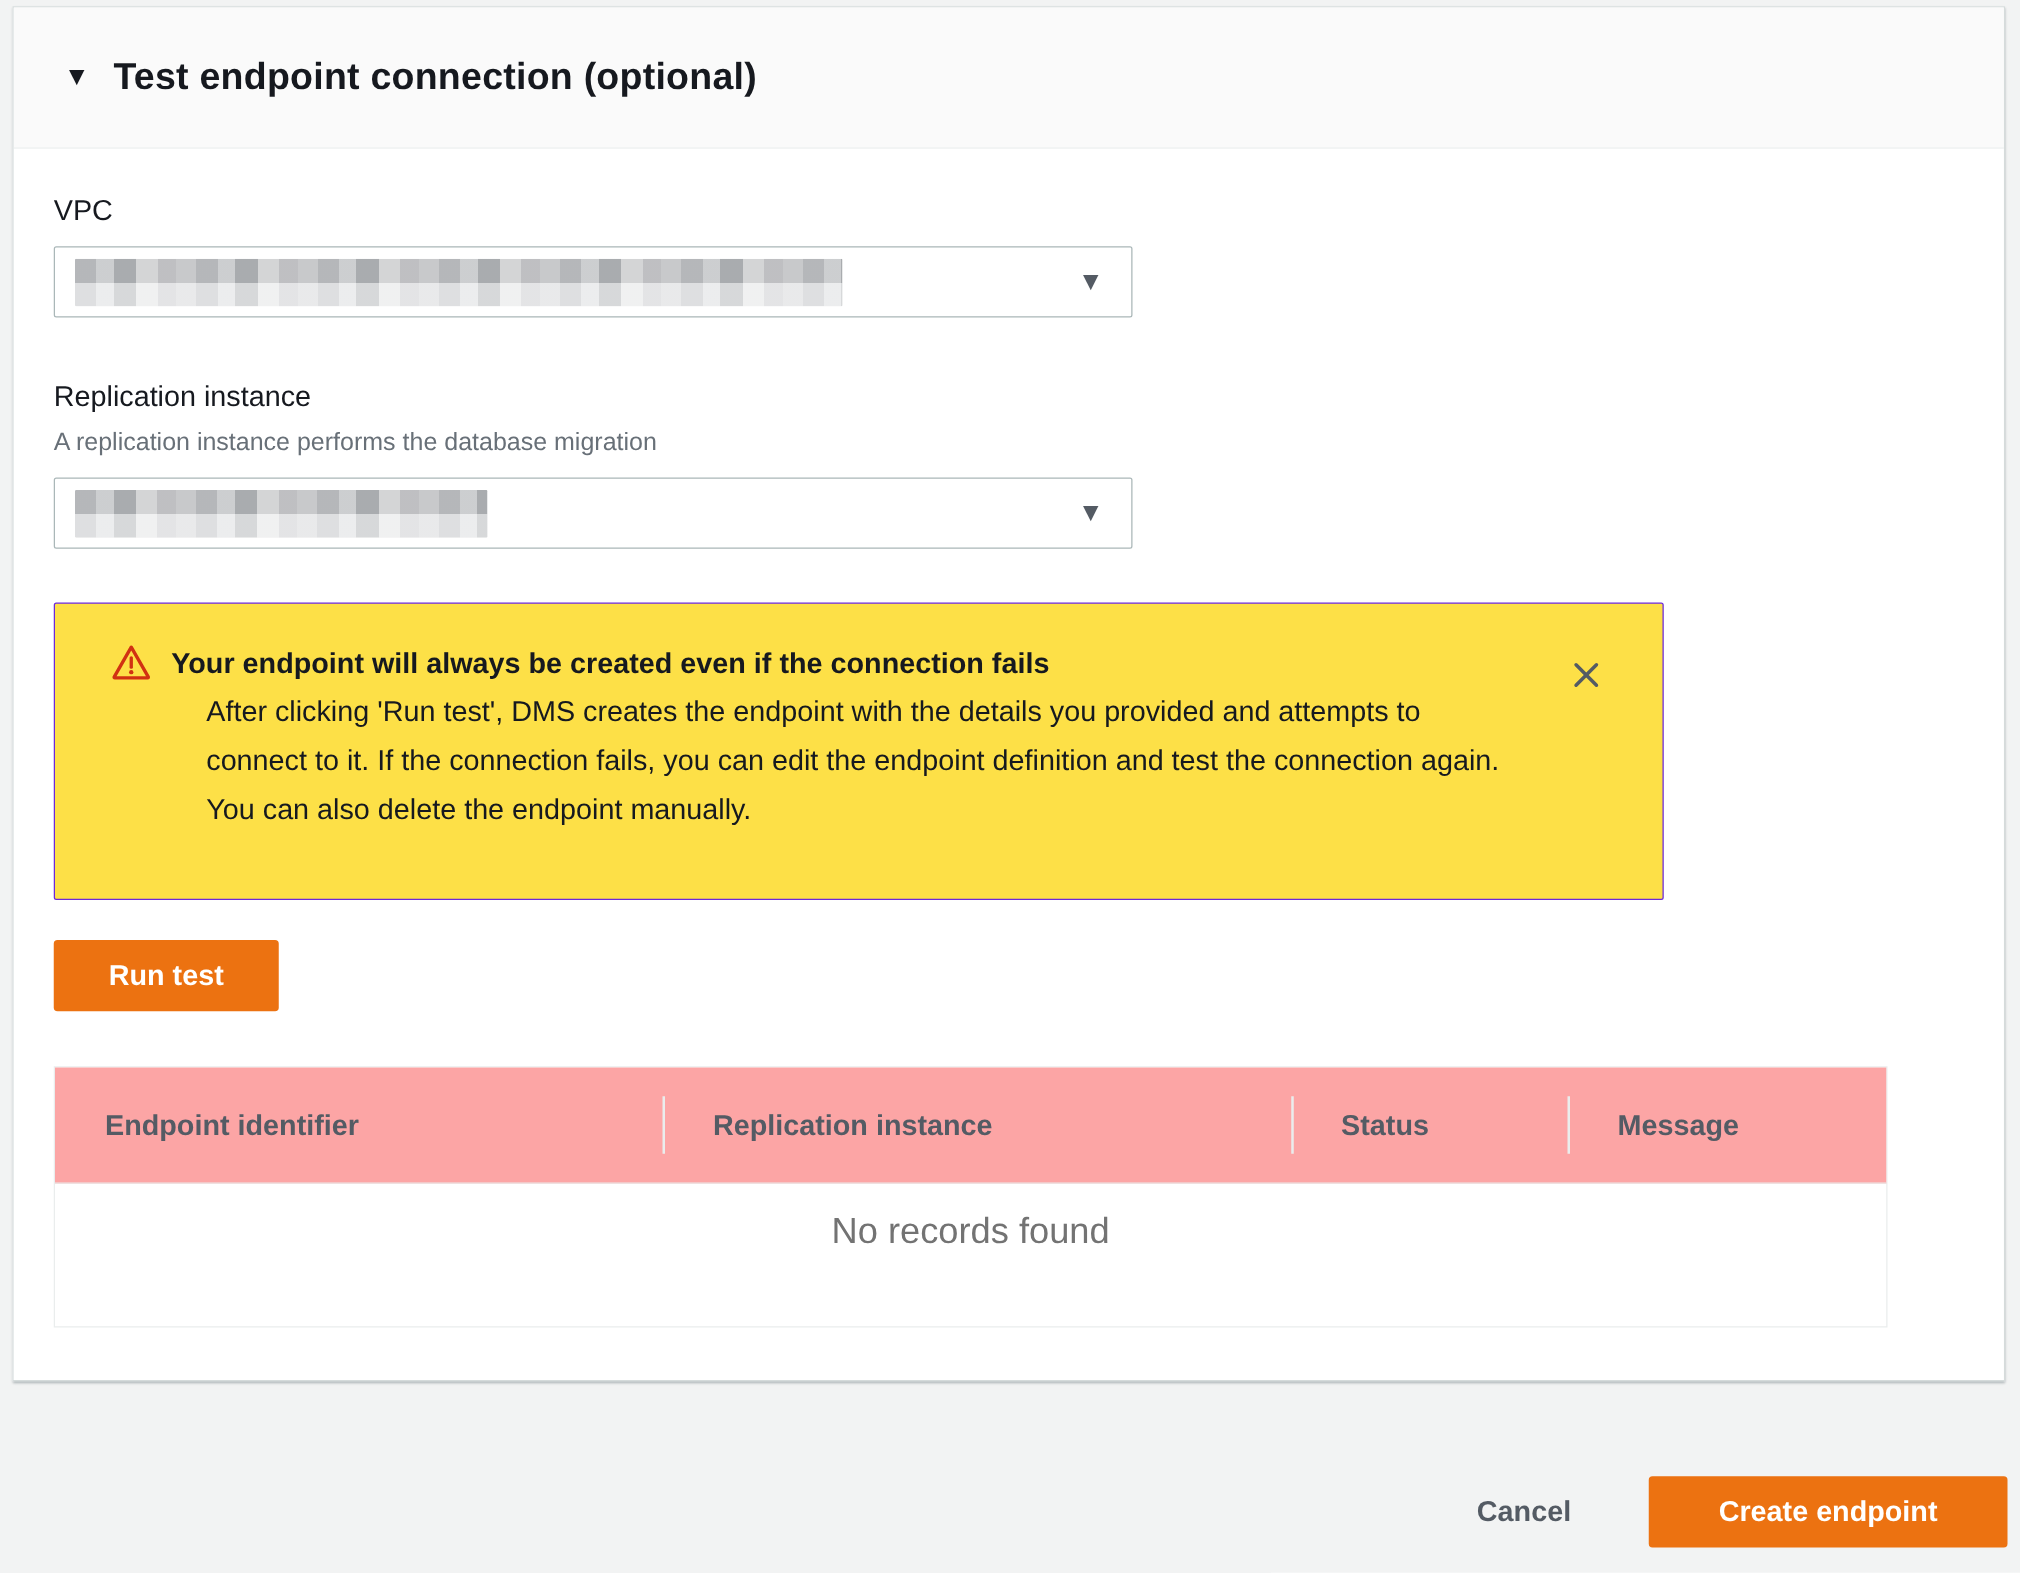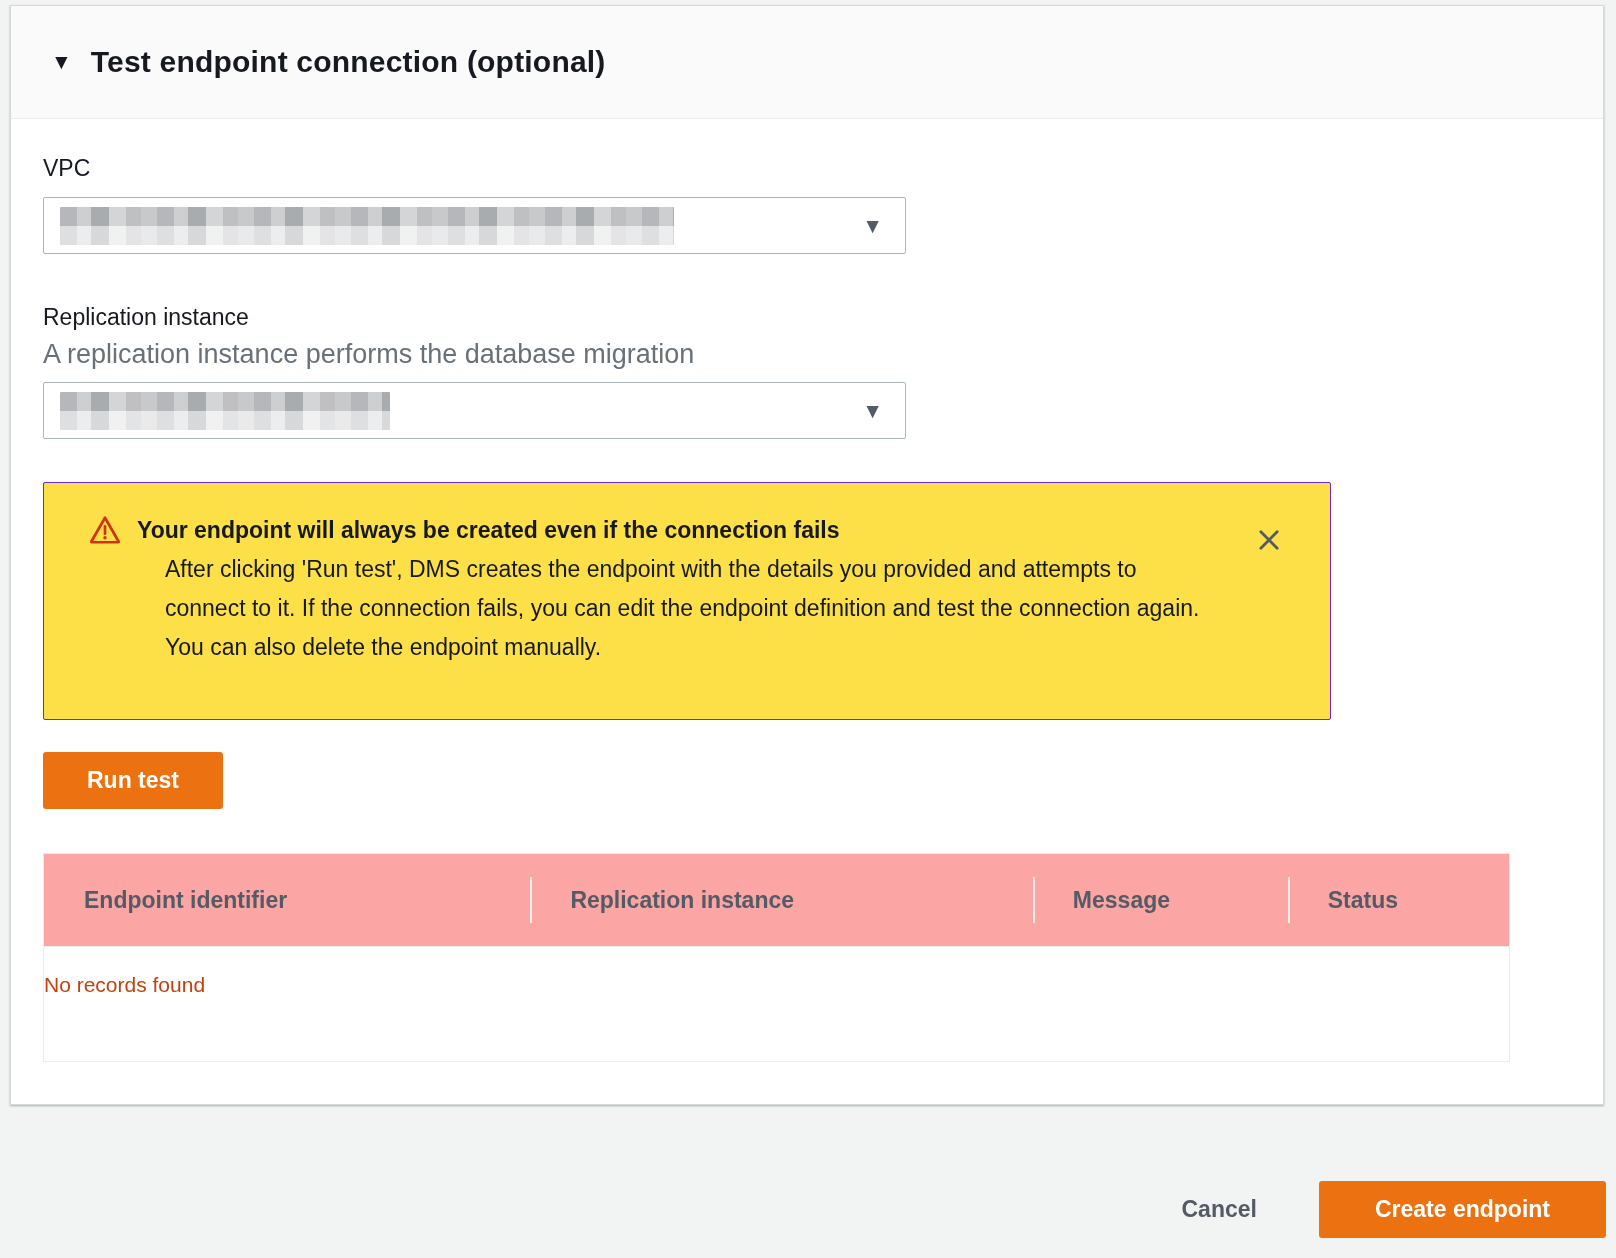--- a/index.html
+++ b/index.html
@@ -33,21 +33,21 @@
   }
   .card-title {
     font-size: 30px;
     font-weight: bold;
     line-height: 36px;
     letter-spacing: 0.2px;
   }
   .card-body { padding: 36px 40px 42px 32px; background: #fff; }
 
   .field-label { font-size: 23px; line-height: 26px; color: #16191f; }
-  .field-desc  { font-size: 27px; line-height: 24px; color: #687078; margin-top: 12px; }
+  .field-desc  { font-size: 20px; line-height: 24px; color: #687078; margin-top: 12px; }
 
   .select {
     margin-top: 16px;
     width: 863px; height: 57px;
     border: 1px solid #aab7b8;
     border-radius: 2px;
     background: #fff;
     display: flex; align-items: center;
     padding: 0 22px 0 16px;
     cursor: pointer;
@@ -131,23 +131,23 @@
     transform: translateY(-50%);
     width: 2px; height: 46px;
     background: #eaeded;
   }
   .th-endpoint { width: 33.2%; }
   .th-replication { width: 34.3%; }
   .th-status { width: 15.1%; }
   .th-message { width: 17.4%; }
   .table-empty {
     padding: 24px 0 62px;
-    text-align: left;
-    font-size: 21px; line-height: 28px;
-    color: #c2410c;
+    text-align: center;
+    font-size: 29px; line-height: 28px;
+    color: #737373;
   }
 
   .footer {
     display: flex; align-items: center; justify-content: flex-end;
     gap: 62px;
     padding: 76px 10px 0 0;
     margin-left: 32px;
   }
   .cancel-btn {
     background: none; border: none;
@@ -207,22 +207,22 @@
         </svg>
       </button>
     </div>
 
     <button class="btn btn-primary run-test-btn">Run test</button>
 
     <div class="results-table">
       <div class="table-header">
         <div class="th th-endpoint">Endpoint identifier</div>
         <div class="th th-replication">Replication instance</div>
+        <div class="th th-status">Status</div>
         <div class="th th-message">Message</div>
-        <div class="th th-status">Status</div>
       </div>
       <div class="table-empty">No records found</div>
     </div>
 
   </div>
 </div>
 
 <div class="footer">
   <button class="cancel-btn">Cancel</button>
   <button class="btn btn-primary create-btn">Create endpoint</button>

